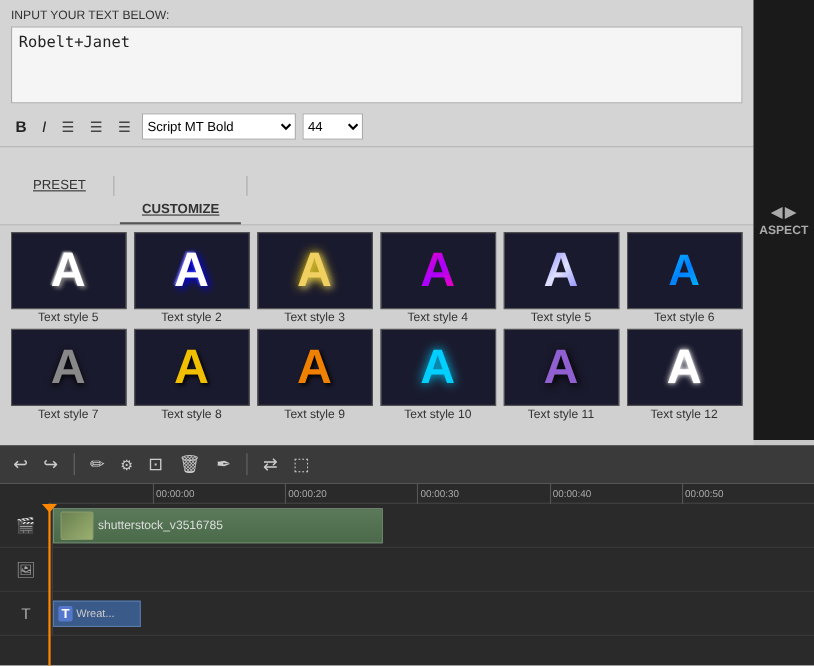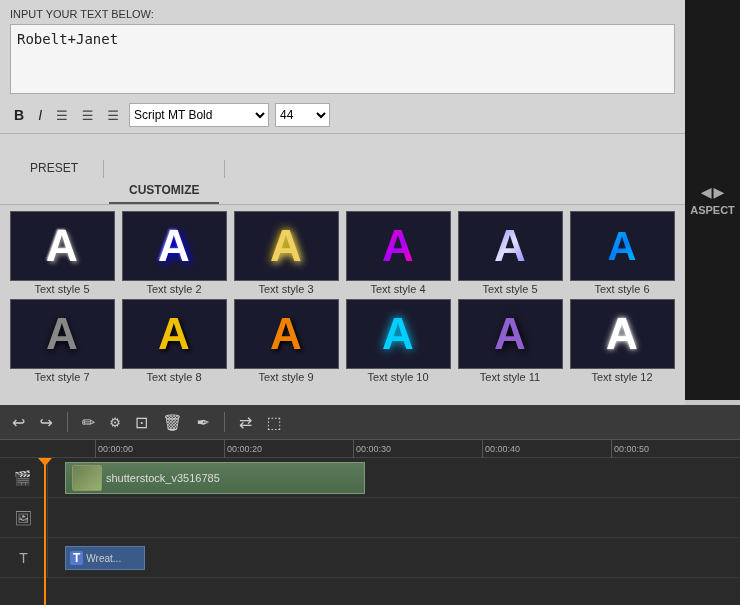--- a/index.html
+++ b/index.html
@@ -84,20 +84,21 @@
       padding: 0 10px;
     }
     .tab {
       padding: 5px 20px;
       cursor: pointer;
       font-size: 12px;
       color: #333;
       border: none;
       background: none;
       border-bottom: 2px solid transparent;
+      text-decoration: underline;
     }
     .tab.active {
       font-weight: bold;
       border-bottom: 2px solid #555;
       margin-top: 44px;
     }
     .tab-divider {
       width: 1px;
       height: 18px;
       background: #aaa;
@@ -250,20 +251,21 @@
       background: #666;
       margin: 0 4px;
     }
     .timeline-ruler {
       background: #2a2a2a;
       height: 18px;
       display: flex;
       align-items: center;
       position: relative;
       border-bottom: 1px solid #444;
+      margin-left: 44px;
     }
     .ruler-marks {
       display: flex;
       width: 100%;
       padding-left: 50px;
     }
     .ruler-mark {
       font-size: 9px;
       color: #aaa;
       flex: 1;
@@ -294,21 +296,20 @@
     }
     .track-icon-sym {
       color: #aaa;
       font-size: 14px;
     }
     .track-content {
       flex: 1;
       height: 100%;
       position: relative;
       overflow: hidden;
-      margin-left: 17px;
     }
     .video-clip {
       position: absolute;
       left: 0;
       top: 4px;
       height: 32px;
       width: 300px;
       background: linear-gradient(to bottom, #5a7a5a, #4a6a4a);
       border: 1px solid #7a9a7a;
       display: flex;

